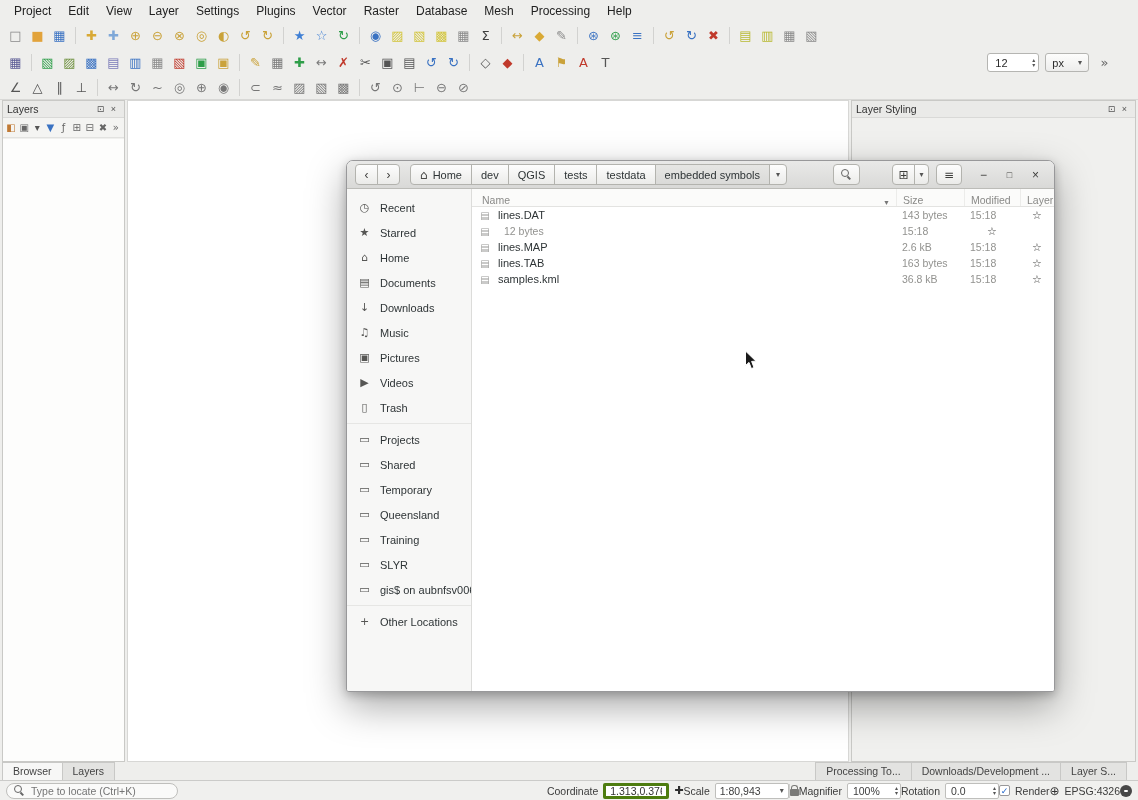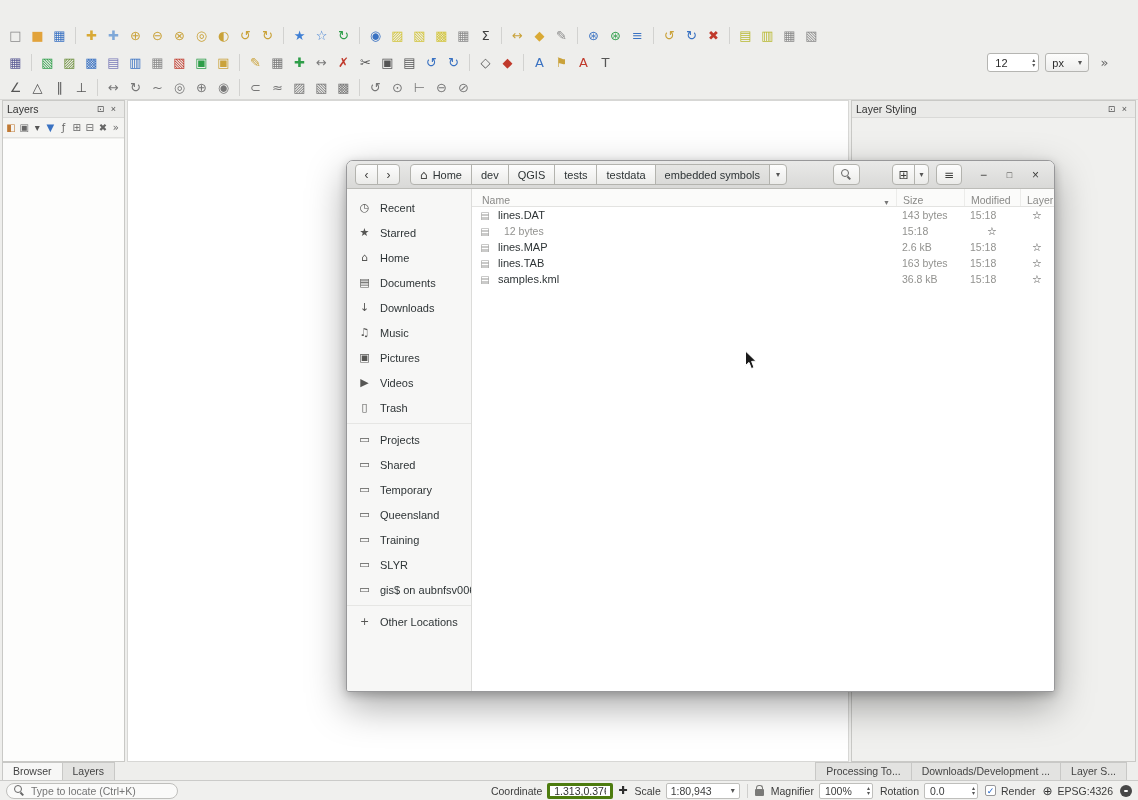--- a/index.html
+++ b/index.html
@@ -38,21 +38,21 @@
 .map-canvas{position:absolute;left:127px;top:100px;width:722px;height:662px;background:#ffffff;border:1px solid #d7d7d5}
 
 
 .bottom-tabs{position:absolute;top:762px;height:18px;display:flex}
 .bt-left{left:2px}
 .bt-right{right:12px}
 .btab{padding:2px 10px 0 10px;font-size:10.5px;color:#444;background:#e3e3e1;border:1px solid #c8c8c6;border-bottom:none;margin-right:-1px;white-space:nowrap}
 .bt-left .btab:first-of-type{background:#f7f7f6}
 
 
-.statusbar{position:absolute;left:0;top:780px;width:100%;height:20px;background:#f0f0ee;border-top:1px solid #cbcbc9;display:flex;align-items:center;padding:0 6px;font-size:10.5px;color:#3c3c3c;gap:7px}
+.statusbar{position:absolute;left:0;top:780px;width:100%;height:20px;background:#f0f0ee;border-top:1px solid #cbcbc9;display:flex;align-items:center;padding:0 6px;font-size:10.5px;color:#3c3c3c;gap:0}
 .locate{display:flex;align-items:center;gap:6px;width:172px;height:16px;border:1px solid #bfbfbc;border-radius:8px;background:#fafaf9;padding:0 7px}
 .locate input{border:none;outline:none;background:transparent;font-size:10.5px;width:100%;color:#666;font-family:inherit}
 .sb-flex{flex:1}
 .sb-group{display:flex;align-items:center;gap:5px}
 .sb-input{height:16px;border:3px solid #4d7c0f;background:#fff;border-radius:2px;font-size:10.5px;padding:0 4px;width:66px;font-family:inherit;color:#333}
 .sb-combo{display:flex;align-items:center;justify-content:space-between;height:16px;border:1px solid #bfbfbc;background:#fff;border-radius:2px;font-size:10.5px;padding:0 4px;width:74px}
 .sb-spin{display:flex;align-items:center;justify-content:space-between;height:16px;border:1px solid #bfbfbc;background:#fff;border-radius:2px;font-size:10.5px;padding:0 2px 0 5px;width:54px}
 .sb-vsep{width:1px;height:14px;background:#cfcfcd}
 .mag{position:relative;width:11px;height:11px;display:inline-block;flex:none}
 .mag::before{content:"";position:absolute;width:6px;height:6px;border:1.5px solid #666;border-radius:50%;left:0;top:0}
@@ -105,20 +105,35 @@
 .fsize,.fmod{color:#92928f;font-size:10.5px;padding-left:6px;white-space:nowrap}
 .fstar{justify-self:center;font-size:11px;color:#4a4a48;font-family:"DejaVu Sans",sans-serif}
 
 .cursor{position:absolute;left:744px;top:350px;z-index:30}
 </style>
 </head>
 <body>
 
 <div class="screen">
 
+  <div class="menubar">
+
+  <span class="mitem">Project</span>
+      <span class="mitem">Edit</span>
+      <span class="mitem">View</span>
+      <span class="mitem">Layer</span>
+      <span class="mitem">Settings</span>
+      <span class="mitem">Plugins</span>
+      <span class="mitem">Vector</span>
+      <span class="mitem">Raster</span>
+      <span class="mitem">Database</span>
+      <span class="mitem">Mesh</span>
+      <span class="mitem">Processing</span>
+      <span class="mitem">Help</span>
+    </div>
 
   <div class="toolbar tb1">
     <div class="icons-strip">
         <span class="tbi" style="color: rgb(138, 138, 138);">□</span>
         <span class="tbi" style="color: rgb(226, 163, 59);">■</span>
         <span class="tbi" style="color: rgb(58, 114, 194);">▦</span>
         <span class="tbsep"></span>
         <span class="tbi" style="color: rgb(217, 169, 53);">✚</span>
         <span class="tbi" style="color: rgb(127, 168, 216);">✚</span>
         <span class="tbi" style="color: rgb(201, 162, 57);">⊕</span>

